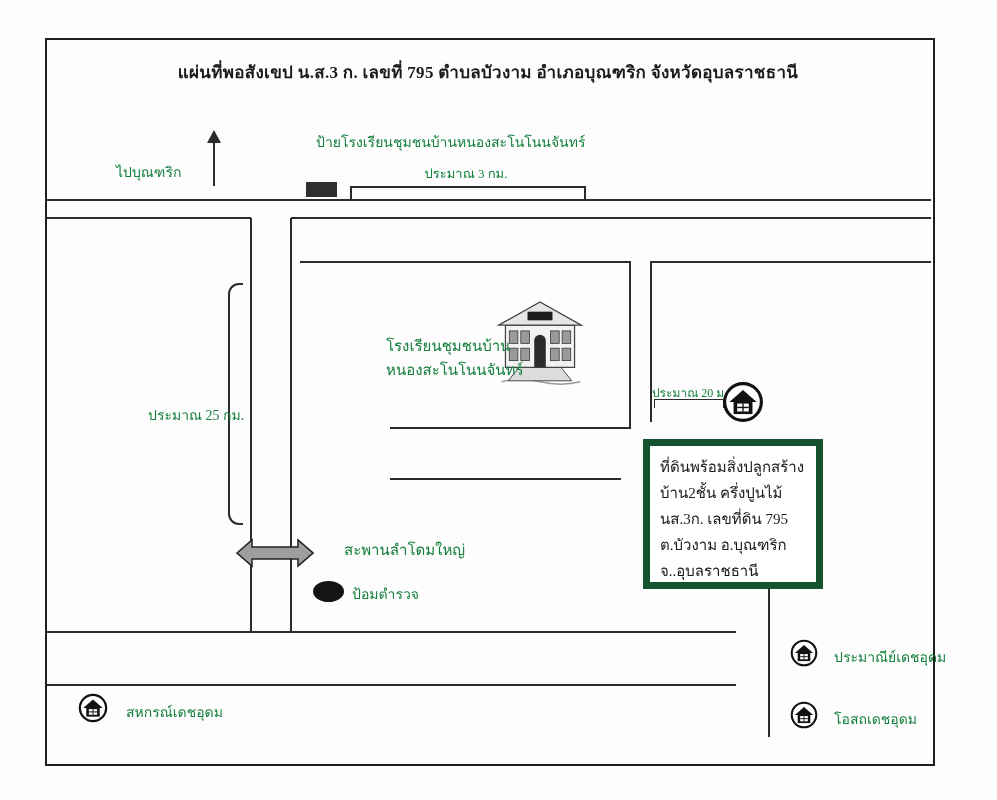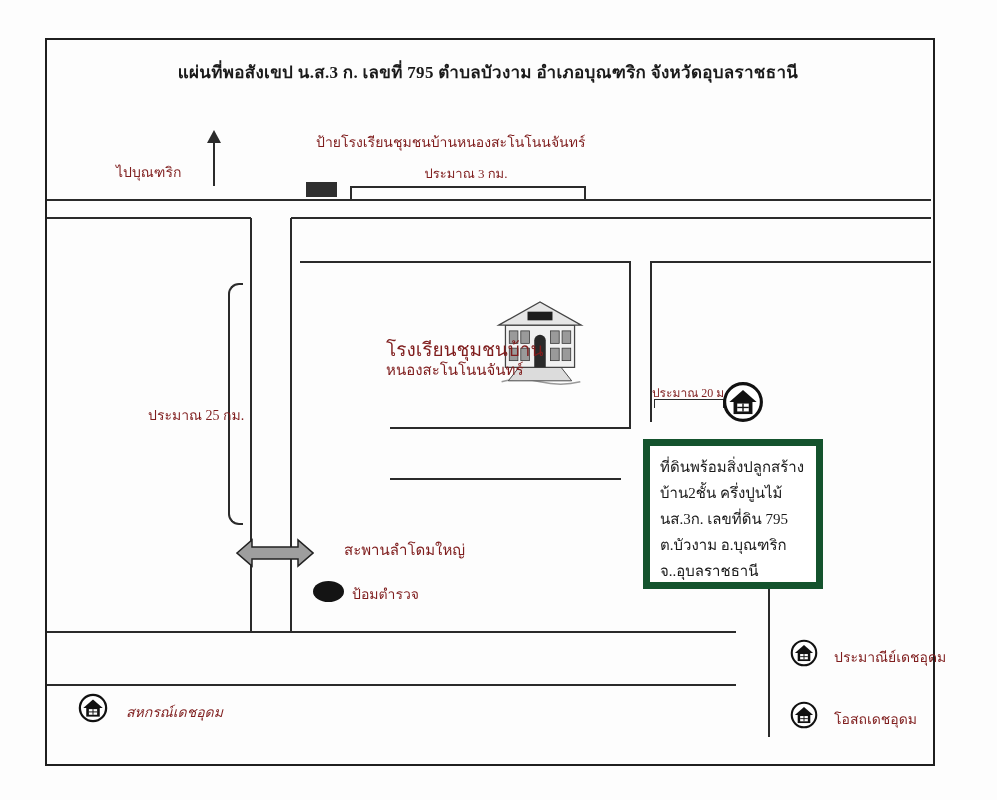--- a/index.html
+++ b/index.html
@@ -1,21 +1,21 @@
 <!DOCTYPE html>
 <html><head>
 <meta charset="utf-8">
 <style>
   html,body{margin:0;padding:0;background:#ffffff;}
   .page{
     position:relative;width:997px;height:800px;background:#fdfdfd;overflow:hidden;
     font-family:"Liberation Serif","DejaVu Serif",serif;color:#1a1a1a;
   }
   .frame{position:absolute;border:2px solid #1f1f1f;background:transparent;}
-  .t{position:absolute;white-space:nowrap;color:#7f1d1d;}
+  .t{position:absolute;white-space:nowrap;color:#15803d;}
   .ln{position:absolute;background:#2b2b2b;}
   .title{position:absolute;text-align:center;font-weight:bold;font-size:17px;letter-spacing:.3px;}
   .bracket-h{position:absolute;border-top:2px solid #2b2b2b;border-left:2px solid #2b2b2b;border-right:2px solid #2b2b2b;}
   .bracket-v{position:absolute;border-left:2px solid #2b2b2b;border-top:2px solid #2b2b2b;border-bottom:2px solid #2b2b2b;border-radius:11px 0 0 11px;}
   .sign{position:absolute;background:#2f2f2f;}
   .dot{position:absolute;background:#141414;border-radius:50%;}
   .arrow-shaft{position:absolute;background:#2b2b2b;}
   .arrow-head{position:absolute;width:0;height:0;border-left:7px solid transparent;border-right:7px solid transparent;border-bottom:13px solid #2b2b2b;}
   .infobox{position:absolute;border:7px solid #14532d;background:#fff;padding:8px 10px;box-sizing:border-box;}
   .infobox div{font-size:15px;line-height:26px;white-space:nowrap;}
@@ -66,21 +66,21 @@
     <rect x="18" y="38" width="9" height="13" fill="#9a9a9a" stroke="#333" stroke-width="0.8"></rect>
     <rect x="30" y="38" width="9" height="13" fill="#9a9a9a" stroke="#333" stroke-width="0.8"></rect>
     <rect x="18" y="56" width="9" height="13" fill="#9a9a9a" stroke="#333" stroke-width="0.8"></rect>
     <rect x="30" y="56" width="9" height="13" fill="#9a9a9a" stroke="#333" stroke-width="0.8"></rect>
     <rect x="61" y="38" width="9" height="13" fill="#9a9a9a" stroke="#333" stroke-width="0.8"></rect>
     <rect x="73" y="38" width="9" height="13" fill="#9a9a9a" stroke="#333" stroke-width="0.8"></rect>
     <rect x="61" y="56" width="9" height="13" fill="#9a9a9a" stroke="#333" stroke-width="0.8"></rect>
     <rect x="73" y="56" width="9" height="13" fill="#9a9a9a" stroke="#333" stroke-width="0.8"></rect>
     <path d="M44 76 L44 48 a6 6 0 0 1 12 0 L56 76 Z" fill="#2a2a2a"></path>
   </svg>
-  <div class="t" style="left:386px;top:334px;font-size:19px;">โรงเรียนชุมชนบ้าน</div>
+  <div class="t" style="left:386px;top:334px;font-size:15px;">โรงเรียนชุมชนบ้าน</div>
   <div class="t" style="left:386px;top:358px;font-size:15px;">หนองสะโนโนนจันทร์</div>
 
   <div class="t" style="left:652px;top:383px;font-size:12px;">ประมาณ 20 ม</div>
   <div class="bracket-h" style="left:654px;top:399px;width:68px;height:8px;border-width:1.5px;"></div>
   <svg class="icon" style="left:722px;top:381px;" width="42" height="42" viewBox="0 0 40 40">
     <circle cx="20" cy="20" r="17.5" fill="#fff" stroke="#111" stroke-width="3"></circle>
     <polygon points="7,20 20,8.5 33,20" fill="#111"></polygon>
     <rect x="11" y="19" width="18" height="12.5" fill="#111"></rect>
     <rect x="14.5" y="21.5" width="11" height="7.5" fill="#fff"></rect>
     <line x1="20" y1="21.5" x2="20" y2="29" stroke="#111" stroke-width="1.3"></line>
@@ -104,21 +104,21 @@
   <div class="t" style="left:352px;top:583px;font-size:14px;">ป้อมตำรวจ</div>
 
   <svg class="icon" style="left:78px;top:693px;" width="30" height="30" viewBox="0 0 40 40">
     <circle cx="20" cy="20" r="17.5" fill="#fff" stroke="#111" stroke-width="3"></circle>
     <polygon points="7,20 20,8.5 33,20" fill="#111"></polygon>
     <rect x="11" y="19" width="18" height="12.5" fill="#111"></rect>
     <rect x="14.5" y="21.5" width="11" height="7.5" fill="#fff"></rect>
     <line x1="20" y1="21.5" x2="20" y2="29" stroke="#111" stroke-width="1.3"></line>
     <line x1="14.5" y1="25.2" x2="25.5" y2="25.2" stroke="#111" stroke-width="1.3"></line>
   </svg>
-  <div class="t" style="left:126px;top:701px;font-size:14px;font-style:italic;">สหกรณ์เดชอุดม</div>
+  <div class="t" style="left:126px;top:701px;font-size:14px;">สหกรณ์เดชอุดม</div>
 
   <svg class="icon" style="left:790px;top:639px;" width="28" height="28" viewBox="0 0 40 40">
     <circle cx="20" cy="20" r="17.5" fill="#fff" stroke="#111" stroke-width="3"></circle>
     <polygon points="7,20 20,8.5 33,20" fill="#111"></polygon>
     <rect x="11" y="19" width="18" height="12.5" fill="#111"></rect>
     <rect x="14.5" y="21.5" width="11" height="7.5" fill="#fff"></rect>
     <line x1="20" y1="21.5" x2="20" y2="29" stroke="#111" stroke-width="1.3"></line>
     <line x1="14.5" y1="25.2" x2="25.5" y2="25.2" stroke="#111" stroke-width="1.3"></line>
   </svg>
   <div class="t" style="left:834px;top:646px;font-size:14px;">ประมาณีย์เดชอุดม</div>

